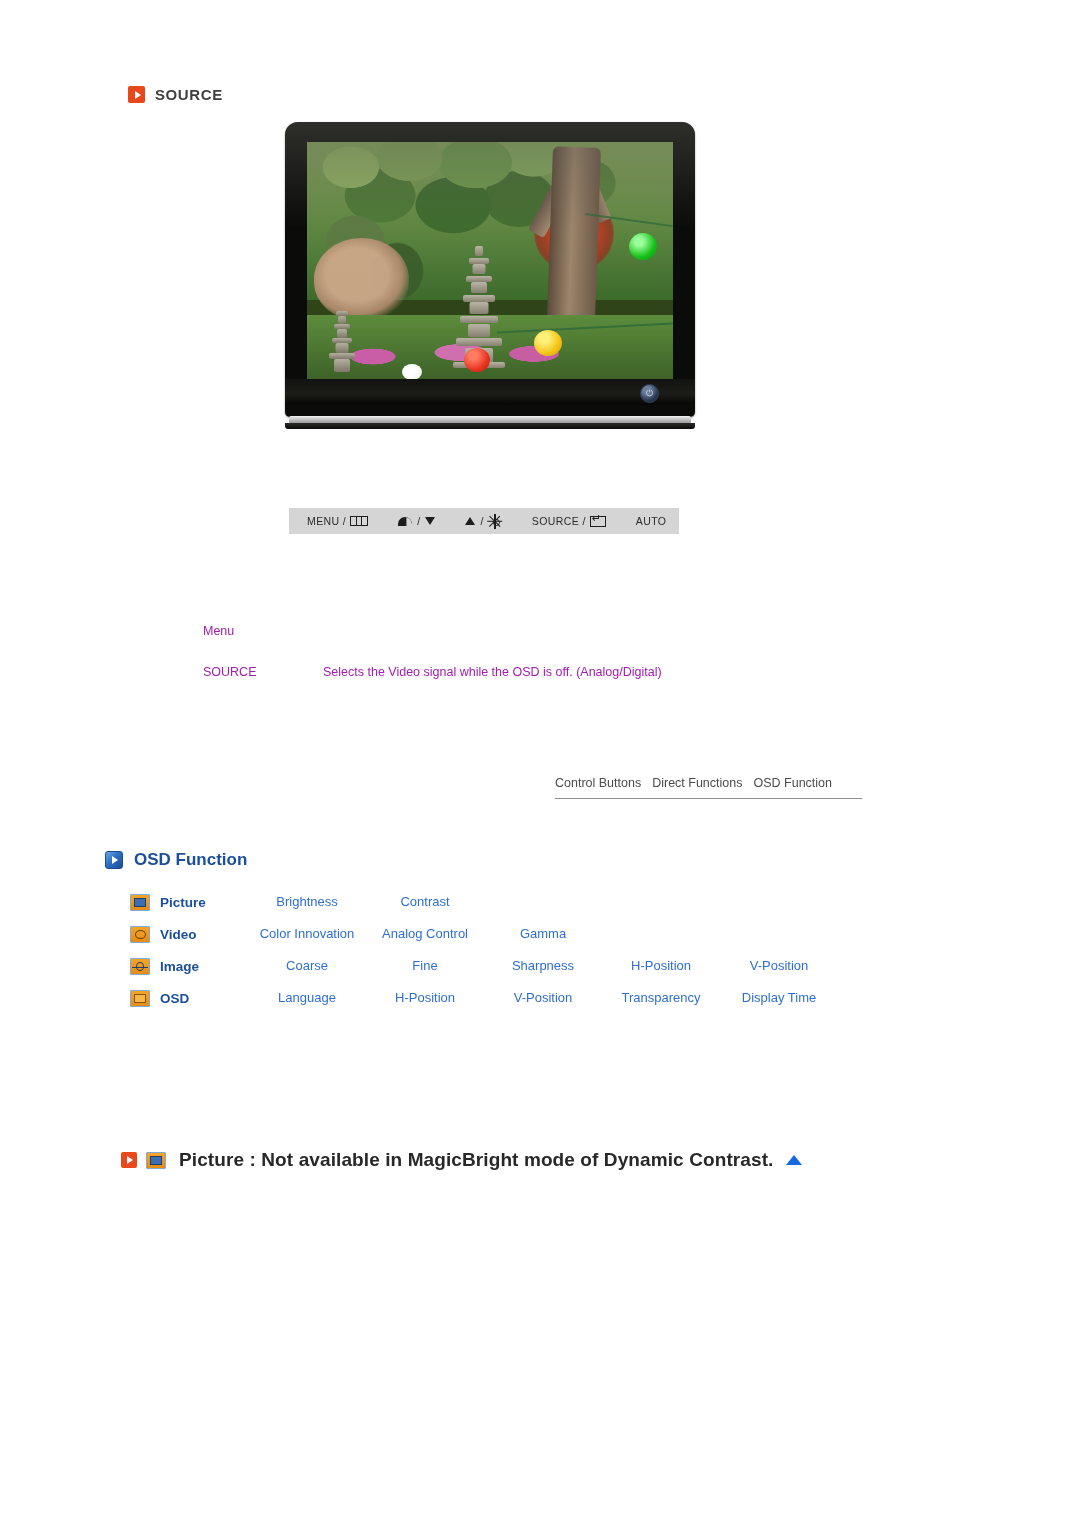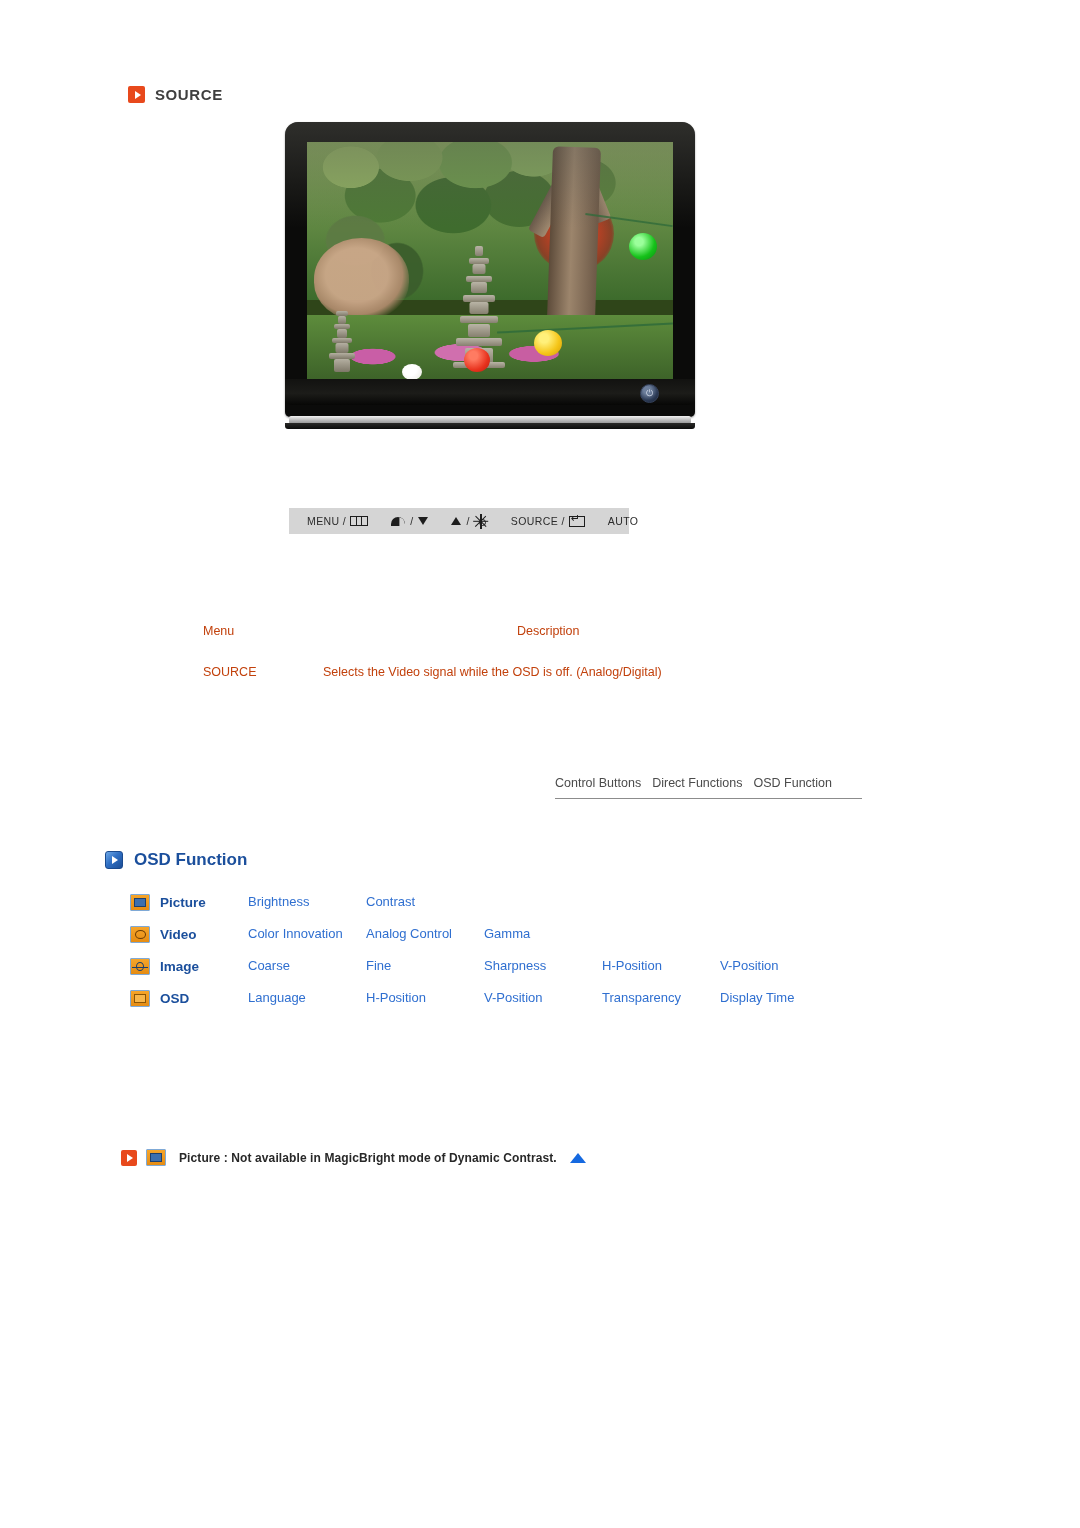--- a/index.html
+++ b/index.html
@@ -190,25 +190,25 @@
   }
   .mon-stand-foot {
     position: absolute; left: 0; bottom: 0; width: 410px; height: 6px;
     background: linear-gradient(180deg,#2a2a28,#0c0c0b);
     border-radius: 0 0 3px 3px;
   }
 
   
   .btnstrip {
     position: absolute; left: 281px; top: 508px;
-    width: 340px; height: 26px;
+    width: 390px; height: 26px;
     background: #d5d5d5;
     display: flex; align-items: center;
     padding-left: 18px;
-    gap: 1px;
+    gap: 8px;
   }
   .btnstrip .item {
     display: flex; align-items: center; gap: 4px;
     font-size: 10.5px; color: #2b2b2b; letter-spacing: .4px;
     white-space: nowrap;
   }
   .btnstrip .item + .item { margin-left: 22px; }
   .gl { display: inline-block; line-height: 1; }
   .gl-menu {
     width: 18px; height: 10px; border: 1.6px solid #1d1d1d;
@@ -248,21 +248,21 @@
   }
   .gl-enter:before {
     content:"\21B5"; position:absolute; left:1px; top:-4px;
     font-size: 11px; color:#1d1d1d; line-height: 1;
   }
   .sep { padding: 0 1px; }
 
   
   .desc-table {
     position: absolute; left: 195px; top: 624px; width: 640px;
-    font-size: 12.5px; color: #c2410c;
+    font-size: 12.5px; color: #a21caf;
   }
   .desc-table .row { display: flex; }
   .desc-table .row.head { margin-bottom: 27px; }
   .desc-table .c-menu { width: 120px; flex: none; }
   .desc-table .c-desc { flex: 1; }
   .desc-table .row.head .c-desc { padding-left: 194px; }
 
   
   .tabbar {
     position: absolute; left: 547px; top: 776px; width: 307px;
@@ -294,21 +294,21 @@
   .osd-head .label {
     font-size: 17px; font-weight: bold; color: #1b4f9c;
   }
 
   
   .osd-grid {
     position: absolute; left: 122px; top: 894px; width: 840px;
   }
   .osd-row {
     display: flex; align-items: flex-start;
-    min-height: 26px; margin-bottom: 6px;
+    min-height: 26px; margin-bottom: 6px; text-align: center;
   }
   .osd-row .cat {
     width: 118px; flex: none; display: flex; align-items: center; gap: 10px;
   }
   .osd-row .cat .cat-name {
     font-size: 13.5px; font-weight: bold; color: #1b4f9c; white-space: nowrap;
   }
   .osd-row .sub {
     width: 118px; flex: none; font-size: 13px; color: #2f6fd0; line-height: 1.22;
   }
@@ -357,21 +357,21 @@
   }
   .mi-info:before {
     content:""; position:absolute; left:9px; top:2.5px; width:1.8px; bottom:2.5px;
     background:#7a4804;
   }
 
   
   .note {
     position: absolute; left: 113px; top: 1149px;
     display: flex; align-items: center; gap: 9px;
-    font-size: 12px; font-weight: bold; color: #282828;
+    font-size: 19px; font-weight: bold; color: #282828;
   }
   .note .ico-red-arrow { width: 16px; height: 16px; }
   .note .mi { width: 20px; height: 17px; }
   .note .note-text { margin-left: 4px; letter-spacing: .1px; }
   .tri-blue-up {
     width:0;height:0; margin-left: 4px;
     border-left: 8px solid transparent;
     border-right: 8px solid transparent;
     border-bottom: 10px solid #1569e0;
   }
@@ -470,21 +470,20 @@
     </div>
 
     <div class="item">
       <span>AUTO</span>
     </div>
   </div>
 
   <div class="desc-table">
     <div class="row head">
       <div class="c-menu">Menu</div>
-      <div class="c-desc">Description</div>
     </div>
     <div class="row">
       <div class="c-menu">SOURCE</div>
       <div class="c-desc">Selects the Video signal while the OSD is off. (Analog/Digital)</div>
     </div>
   </div>
 
   <div class="tabbar">
     <div class="tab">Control Buttons</div>
     <div class="tab">Direct Functions</div>

